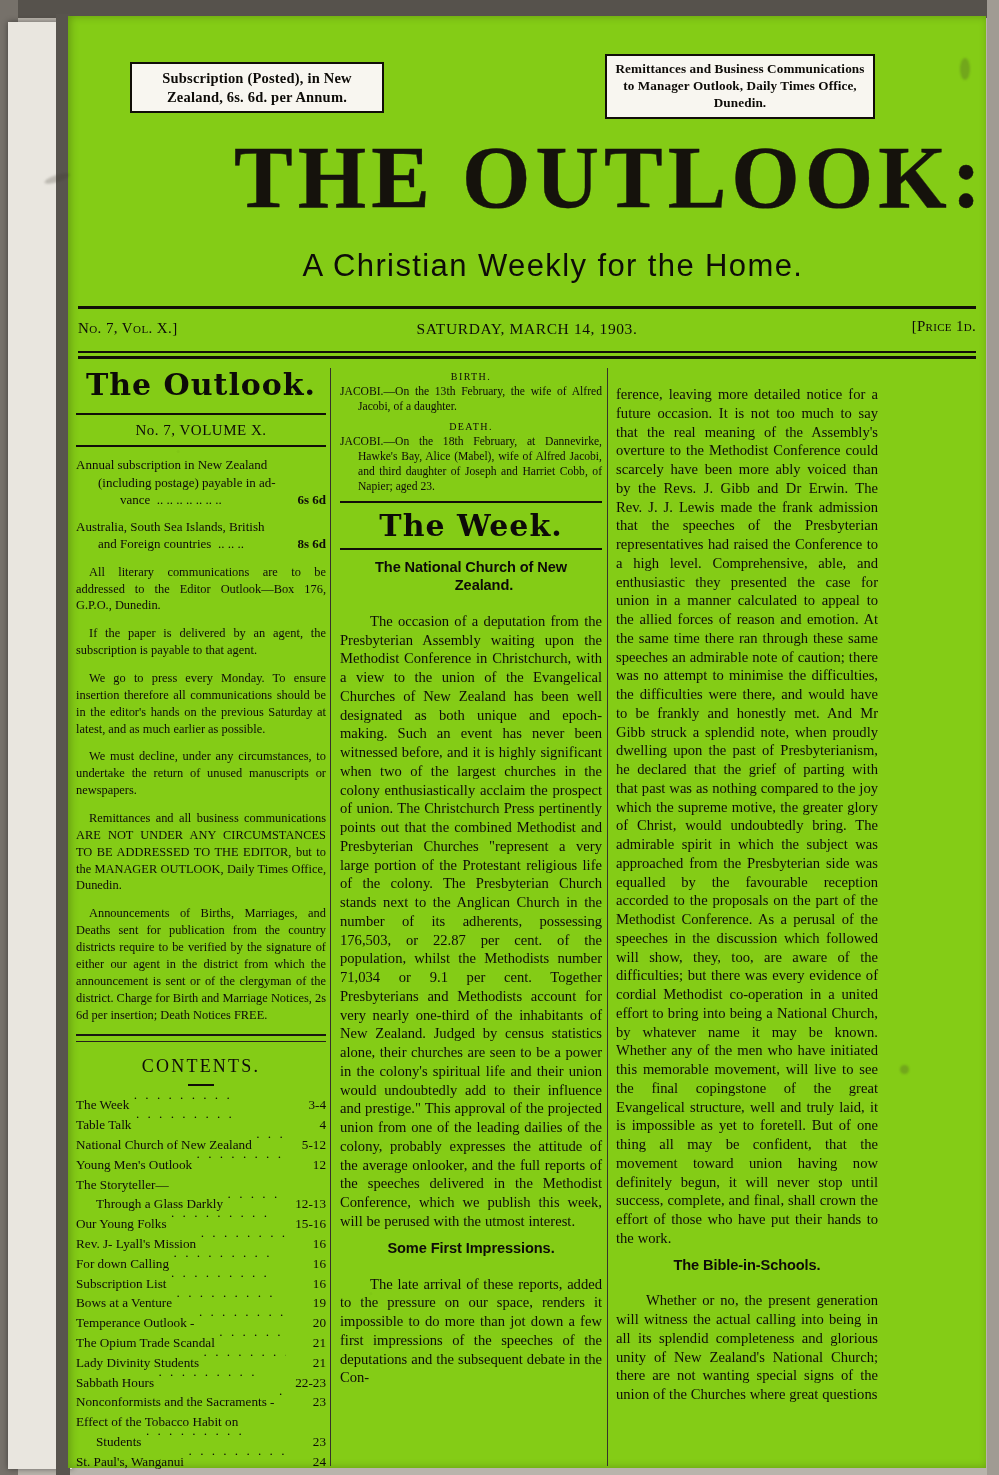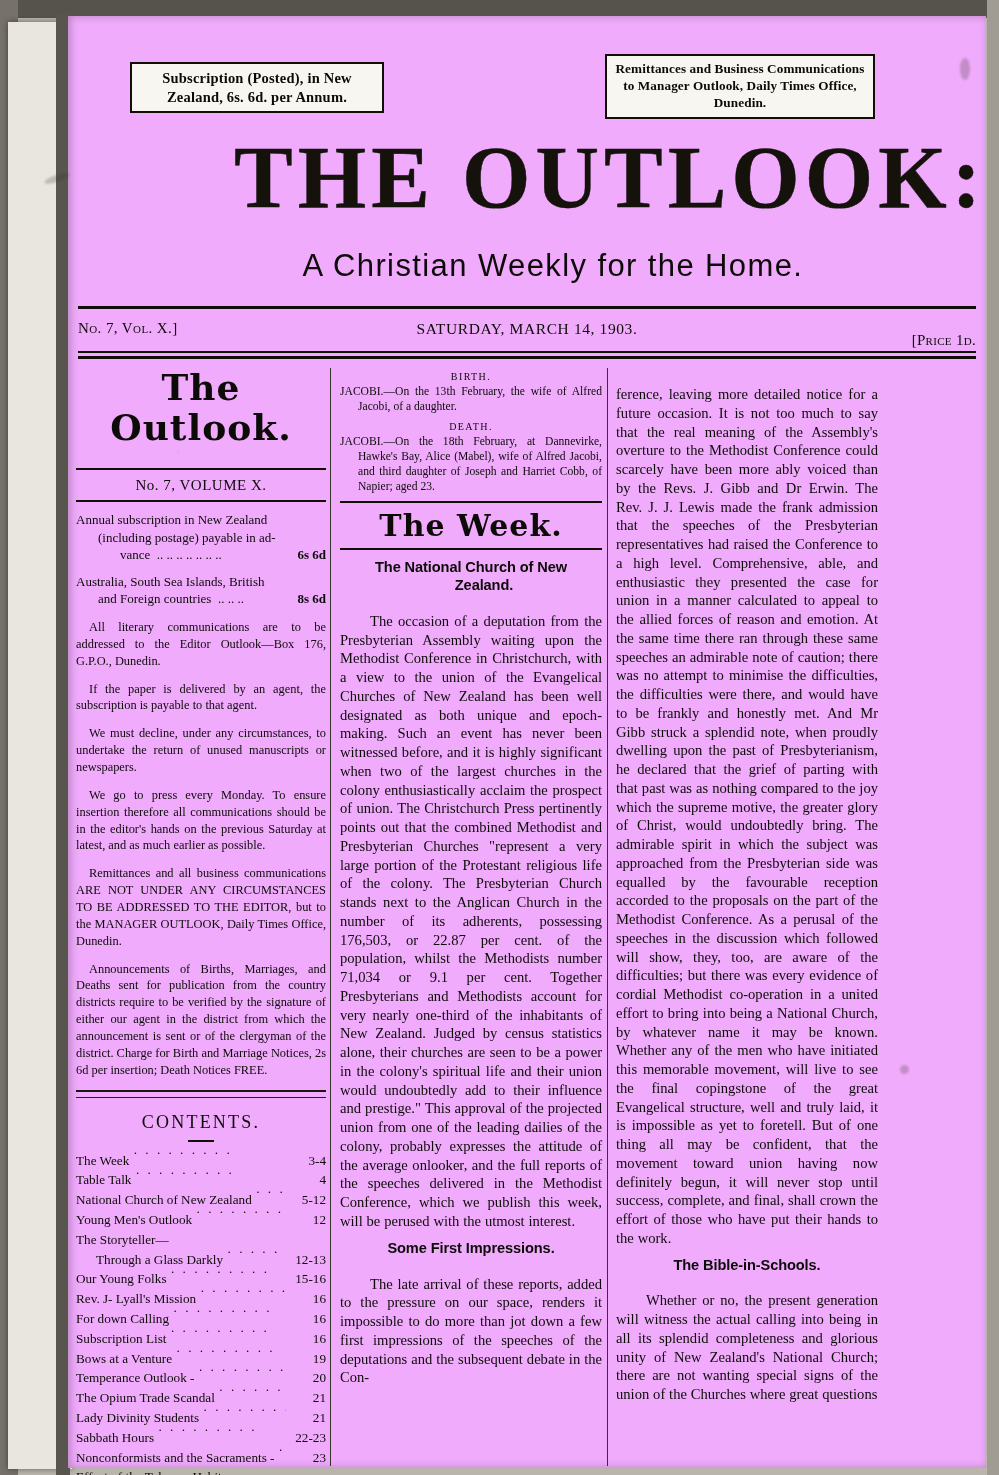--- a/index.html
+++ b/index.html
@@ -14,21 +14,21 @@
     background:#b9b4ac;
   }
   
   .gutter-left{position:absolute;left:0;top:0;width:18px;height:1475px;background:#76716a;}
   .leaf-under{position:absolute;left:8px;top:22px;width:64px;height:1447px;background:#e9e6df;box-shadow:0 0 6px rgba(0,0,0,.45);}
   .spine{position:absolute;left:56px;top:14px;width:14px;height:1461px;background:#58544e;}
   .topbar{position:absolute;left:0;top:0;width:999px;height:18px;background:#56524c;}
   .rightedge{position:absolute;right:0;top:0;width:12px;height:1475px;background:#a09b93;}
   .page{
     position:absolute;left:68px;top:16px;width:918px;height:1452px;
-    background:#f0abfc;
+    background:#84cc16;
     box-shadow:2px 0 8px rgba(0,0,0,.25) inset;
   }
   .paper-noise{
     position:absolute;inset:0;pointer-events:none;
     background:
       radial-gradient(circle at 12% 30%, rgba(0,0,0,.035) 0 1px, transparent 2px),
       radial-gradient(circle at 62% 12%, rgba(0,0,0,.03) 0 1px, transparent 2px),
       radial-gradient(circle at 84% 70%, rgba(0,0,0,.03) 0 1px, transparent 2px),
       radial-gradient(circle at 33% 88%, rgba(0,0,0,.03) 0 1px, transparent 2px);
     opacity:.8;
@@ -60,38 +60,38 @@
     font-family:"Liberation Sans", sans-serif;font-weight:400;
   }
   .rule-thick{position:absolute;background:#17150f;}
   #r1{left:10px;top:290px;width:898px;height:3px;}
   #r2{left:10px;top:335px;width:898px;height:2px;}
   #r3{left:10px;top:340px;width:898px;height:3px;}
 
   .dateline{position:absolute;left:0;top:298px;width:918px;height:34px;font-size:15px;}
   .dateline .l{position:absolute;left:10px;top:6px;font-variant:small-caps;letter-spacing:.4px;}
   .dateline .c{position:absolute;left:0;top:6px;width:918px;text-align:center;font-variant:small-caps;letter-spacing:.6px;font-size:15.5px;}
-  .dateline .r{position:absolute;right:10px;top:18px;font-variant:small-caps;letter-spacing:.3px;padding-left:14px;}
+  .dateline .r{position:absolute;right:10px;top:4px;font-variant:small-caps;letter-spacing:.3px;padding-left:14px;}
 
   
   .col{position:absolute;top:352px;}
   #col1{left:8px;width:250px;}
   #col2{left:272px;width:262px;}
   #col3{left:548px;width:262px;}
   .colrule{position:absolute;top:352px;width:1px;height:1098px;background:#3b382f;}
   #cr1{left:262px;}
   #cr2{left:539px;}
 
   .gothic{
     font-family:"DejaVu Serif", serif;
     font-weight:bold;font-style:normal;
     text-align:center;
     letter-spacing:1px;
   }
-  #outlook-gothic{font-size:36px;line-height:1.1;margin:0 0 21px;}
+  #outlook-gothic{font-size:30px;line-height:1.1;margin:0 0 12px;}
   #week-gothic{font-size:30px;line-height:1.1;margin:4px 0 4px;}
 
   .hr-dark{height:2px;background:#17150f;margin:6px 0;}
   .hr-thin{height:1px;background:#2a261f;margin:5px 0;}
   .hr-med{height:2px;background:#201d17;margin:7px 0 5px;}
 
   .volline{text-align:center;font-size:15px;letter-spacing:.5px;margin:7px 0 6px;}
 
   .sub-item{font-size:13px;line-height:1.35;margin:9px 0;position:relative;}
   .sub-item .ln{display:block;}
@@ -174,22 +174,22 @@
           <span class="ln ind2"><span class="price">6s 6d</span><span>vance</span>&nbsp;&nbsp;<span>.. .. .. .. .. .. ..</span></span>
         </div>
 
         <div class="sub-item">
           <span class="ln">Australia, South Sea Islands, British</span>
           <span class="ln ind"><span class="price">8s 6d</span><span>and Foreign countries</span>&nbsp;&nbsp;<span>.. .. ..</span></span>
         </div>
 
         <div class="note">All literary communications are to be addressed to the Editor Outlook—Box 176, G.P.O., Dunedin.</div>
         <div class="note">If the paper is delivered by an agent, the subscription is payable to that agent.</div>
+        <div class="note">We go to press every Monday. To ensure insertion therefore all communications should be in the editor's hands on the previous Saturday at latest, and as much earlier as possible.</div>
         <div class="note">We must decline, under any circumstances, to undertake the return of unused manuscripts or newspapers.</div>
-        <div class="note">We go to press every Monday. To ensure insertion therefore all communications should be in the editor's hands on the previous Saturday at latest, and as much earlier as possible.</div>
         <div class="note">Remittances and all business communications ARE NOT UNDER ANY CIRCUMSTANCES TO BE ADDRESSED TO THE EDITOR, but to the MANAGER OUTLOOK, Daily Times Office, Dunedin.</div>
         <div class="note">Announcements of Births, Marriages, and Deaths sent for publication from the country districts require to be verified by the signature of either our agent in the district from which the announcement is sent or of the clergyman of the district. Charge for Birth and Marriage Notices, 2s 6d per insertion; Death Notices FREE.</div>
 
         <div class="hr-med"></div>
         <div class="hr-thin"></div>
 
         <div id="contents-title">CONTENTS.</div>
         <div id="contents-dash"></div>
         <div id="toc-list">
             <div class="toc-row">

